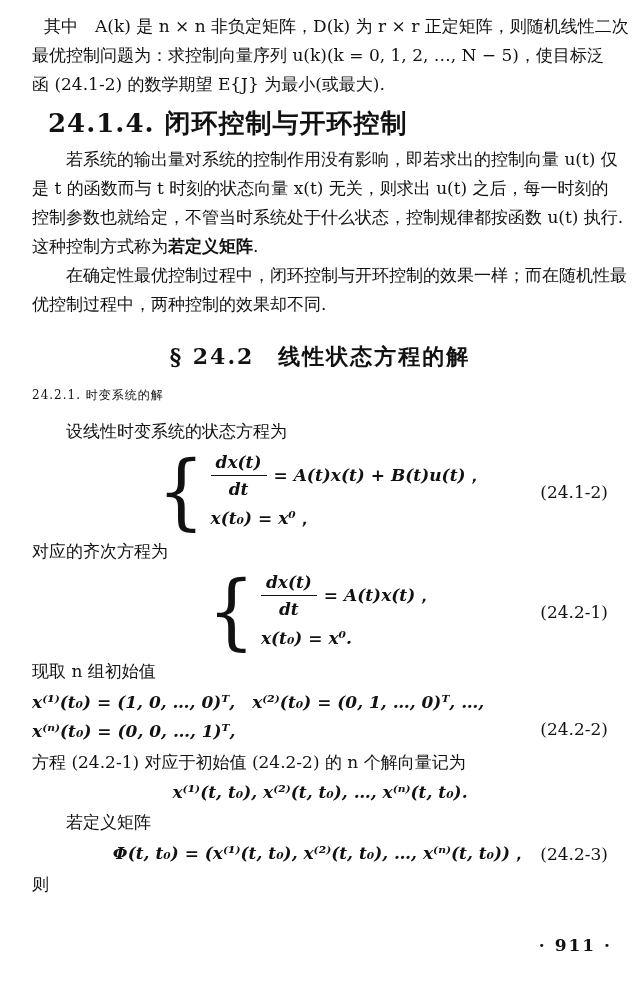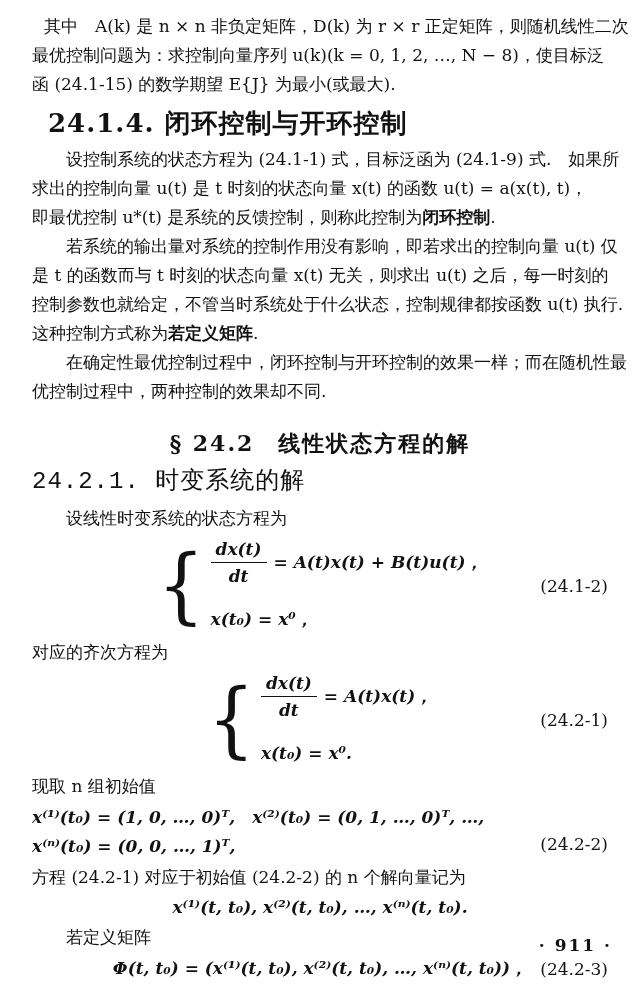--- a/index.html
+++ b/index.html
@@ -17,32 +17,32 @@
   .indent-2em{padding-left:34px;}
   .bold{font-weight:bold;}
   h2.sub{
     font-size:26px;font-weight:bold;line-height:30px;
     margin:9px 0 7px 16px;letter-spacing:1px;
   }
   h2.center{
     text-align:center;font-size:22px;margin:22px 0 10px 0;letter-spacing:2px;
   }
   h3.sub2{
-    font-size:24px;font-weight:normal;line-height:28px;margin:6px 0 8px 0;letter-spacing:1px;font-family:Liberation Mono, monospace;
+    font-size:12px;font-weight:normal;line-height:28px;margin:6px 0 8px 0;letter-spacing:1px;
   }
   .math{font-style:italic;font-weight:600;}
   
   .eq-row{position:relative;display:flex;align-items:center;margin:4px 0;}
   .eq-center{margin:0 auto;display:flex;align-items:center;}
   .brace{
     font-family:"DejaVu Serif",serif;font-weight:400;
     font-size:74px;line-height:0.85;transform:scaleY(1.12);
     margin-right:6px;flex:0 0 auto;font-style:normal;
   }
-  .eq-lines{display:flex;flex-direction:column;align-items:flex-start;gap:17px;}
+  .eq-lines{display:flex;flex-direction:column;align-items:flex-start;gap:3px;}
   .eq-line{display:flex;align-items:center;white-space:nowrap;}
   .frac{display:inline-flex;flex-direction:column;align-items:center;margin-right:7px;}
   .frac .num{padding:0 5px 1px 5px;line-height:24px;}
   .frac .den{border-top:1.6px solid #121212;align-self:stretch;text-align:center;line-height:24px;padding:1px 5px 0 5px;}
   .eq-label{
     position:absolute;right:0;top:50%;transform:translateY(-50%);
     font-style:normal;font-weight:normal;white-space:nowrap;
   }
   .eq-simple{position:relative;margin:2px 0;}
   .eq-simple .body{display:block;text-align:center;white-space:nowrap;}
@@ -53,31 +53,26 @@
     position:absolute;right:28px;bottom:16px;font-weight:bold;letter-spacing:2px;
   }
 </style>
 </head>
 <body>
 
 <div class="page">
 
   <div class="para">
     <div class="line indent-sm">其中　A(k) 是 n × n 非负定矩阵，D(k) 为 r × r 正定矩阵，则随机线性二次</div>
-    <div class="line">最优控制问题为：求控制向量序列 u(k)(k = 0, 1, 2, …, N − 8)，使目标泛</div>
-    <div class="line">函 (24.1-15) 的数学期望 E{J} 为最小(或最大).</div>
+    <div class="line">最优控制问题为：求控制向量序列 u(k)(k = 0, 1, 2, …, N − 5)，使目标泛</div>
+    <div class="line">函 (24.1-2) 的数学期望 E{J} 为最小(或最大).</div>
   </div>
 
   <h2 class="sub">24.1.4. 闭环控制与开环控制</h2>
 
-  <div class="para">
-    <div class="line indent-2em">设控制系统的状态方程为 (24.1-1) 式，目标泛函为 (24.1-9) 式.　如果所</div>
-    <div class="line">求出的控制向量 u(t) 是 t 时刻的状态向量 x(t) 的函数 u(t) = a(x(t), t)，</div>
-    <div class="line"><span>即最优控制 u*(t) 是系统的反馈控制，则称此控制为</span><span class="bold">闭环控制</span><span>.</span></div>
-  </div>
 
   <div class="para">
     <div class="line indent-2em">若系统的输出量对系统的控制作用没有影响，即若求出的控制向量 u(t) 仅</div>
     <div class="line">是 t 的函数而与 t 时刻的状态向量 x(t) 无关，则求出 u(t) 之后，每一时刻的</div>
     <div class="line">控制参数也就给定，不管当时系统处于什么状态，控制规律都按函数 u(t) 执行.</div>
     <div class="line"><span>这种控制方式称为</span><span class="bold">若定义矩阵</span><span>.</span></div>
   </div>
 
   <div class="para">
     <div class="line indent-2em">在确定性最优控制过程中，闭环控制与开环控制的效果一样；而在随机性最</div>

